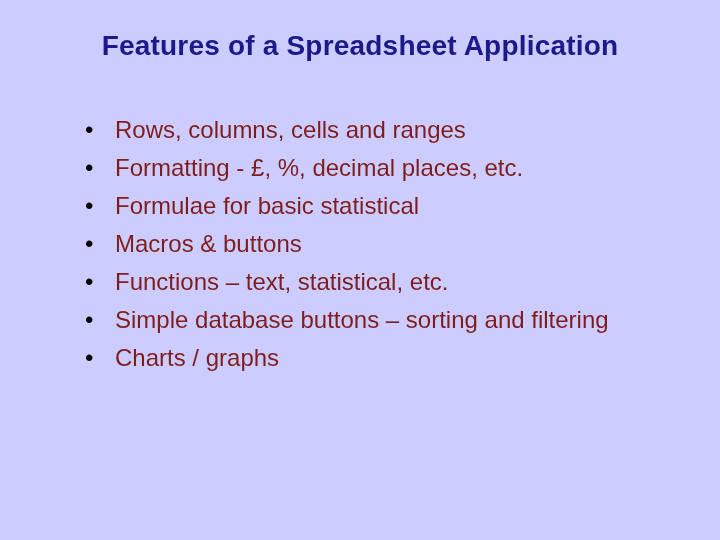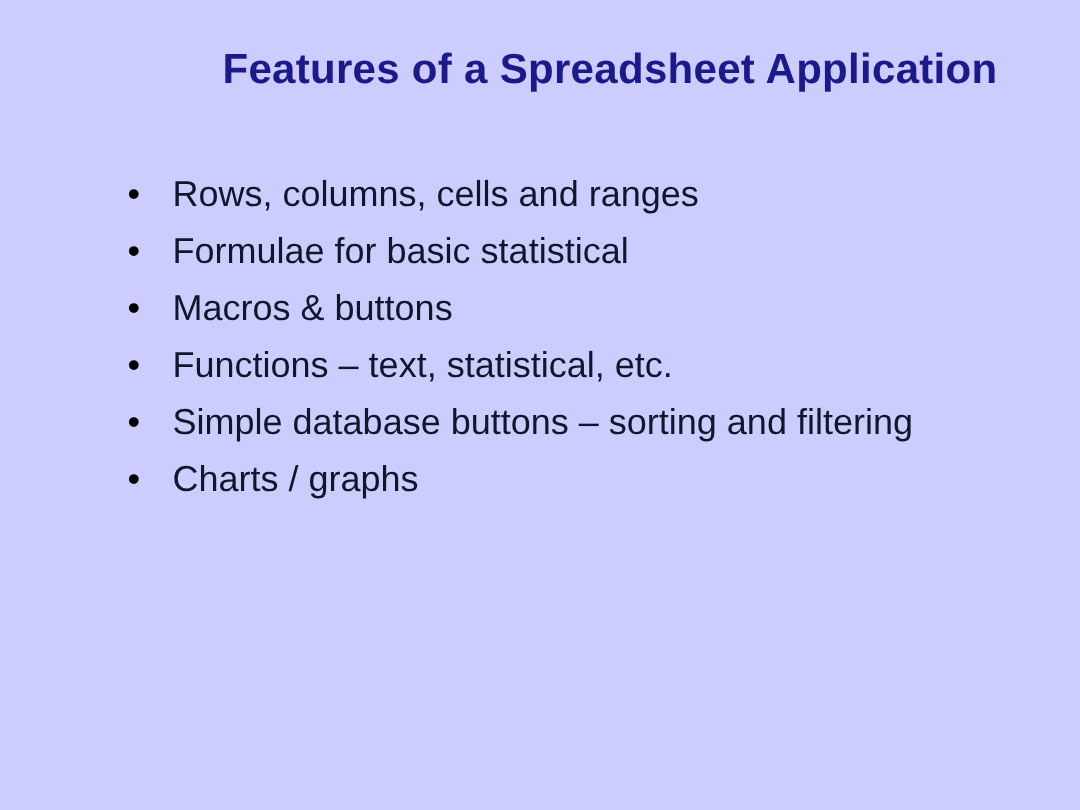--- a/index.html
+++ b/index.html
@@ -12,30 +12,30 @@
       height: 540px;
       background-color: #ccccff;
       font-family: Arial, Helvetica, sans-serif;
       padding: 30px 55px 30px 55px;
       overflow: hidden;
     }
     .slide-title {
       color: #1a1a8a;
       font-size: 28px;
       font-weight: bold;
-      text-align: right;
+      text-align: center;
       margin-bottom: 50px;
       letter-spacing: 0.2px;
     }
     .bullet-list {
       list-style: none;
       padding-left: 30px;
     }
     .bullet-list li {
-      color: #0f172a;
+      color: #7f1d1d;
       font-size: 24px;
       line-height: 1.5;
       position: relative;
       padding-left: 30px;
       margin-bottom: 2px;
     }
     .bullet-list li::before {
       content: "•";
       position: absolute;
       left: 0;
@@ -43,18 +43,19 @@
       font-size: 24px;
     }
   </style>
 </head>
 <body>
 
 <h1 class="slide-title">Features of a Spreadsheet Application</h1>
 
 <ul class="bullet-list">
   <li>Rows, columns, cells and ranges</li>
+  <li>Formatting - £, %, decimal places, etc.</li>
   <li>Formulae for basic statistical</li>
   <li>Macros &amp; buttons</li>
   <li>Functions – text, statistical, etc.</li>
   <li>Simple database buttons – sorting and filtering</li>
   <li>Charts / graphs</li>
 </ul>
 
 </body></html>

